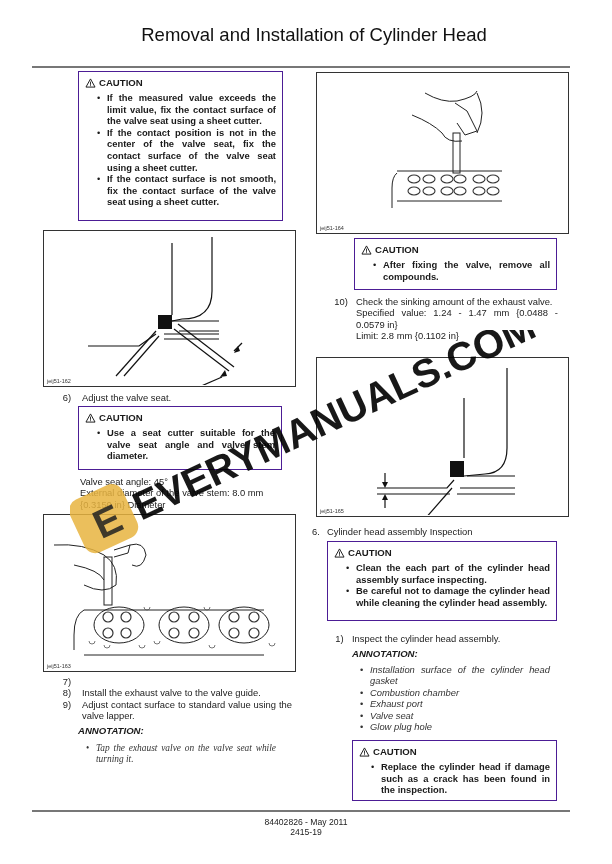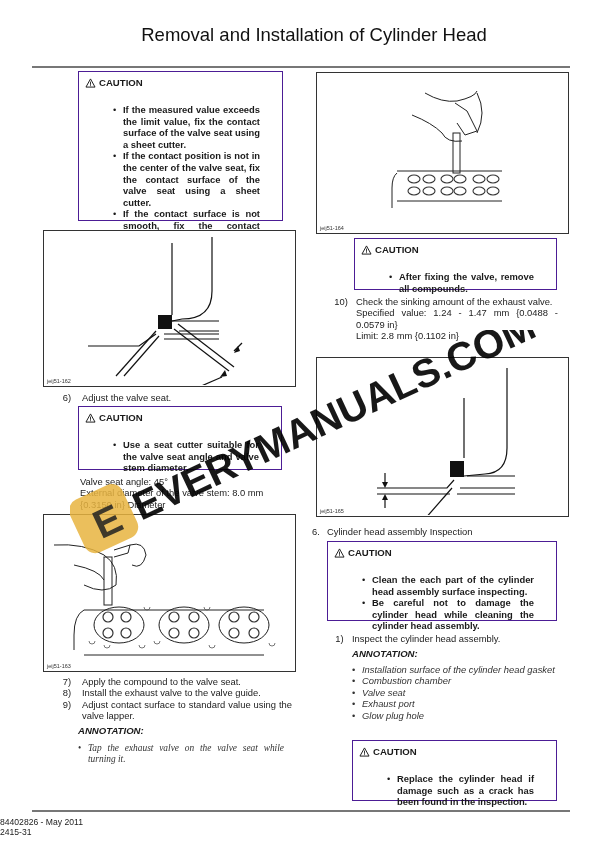--- a/index.html
+++ b/index.html
@@ -5,33 +5,33 @@
     html, body { margin: 0; padding: 0; background: #ffffff; }
     body { width: 612px; height: 864px; position: relative; overflow: hidden;
            font-family: "Liberation Sans", sans-serif; color: #1a1a1a; }
     .abs { position: absolute; }
     .title { left: 8px; width: 612px; top: 24px; text-align: center; font-size: 18.5px; color: #111; }
     .rule { height: 2px; background: #777; }
     .box { border: 1px solid #4c1d95; background: #fff; box-sizing: border-box; }
     .fig { border: 1.5px solid #333; background: #fff; box-sizing: border-box; }
     .caution-head { font-weight: bold; font-size: 9.6px; margin: 5px 0 4px 6px; display: flex; align-items: center; gap: 3px; }
     .caution-head svg { width: 11px; height: 10px; }
-    ul.cb { margin: 16px; padding: 0 6px 0 18px; list-style: none; }
+    ul.cb { margin: 0; padding: 0 6px 0 18px; list-style: none; }
     ul.cb li { font-weight: bold; font-size: 9.4px; line-height: 11.6px; text-align: justify; position: relative; padding-left: 10px; }
     ul.cb li::before { content: "•"; position: absolute; left: 0; top: 0; font-weight: normal; }
     .figlabel { position: absolute; left: 3px; bottom: 2px; font-size: 5.5px; color: #333; }
     .txt { font-size: 9.4px; line-height: 11.4px; color: #222; }
     .step { display: flex; }
     .step .num { width: 30px; flex: none; text-align: center; }
     .step .body { flex: 1; text-align: justify; }
     .anno-head { font-weight: bold; font-style: italic; font-size: 9.6px; }
-    ul.anno { margin: 0; padding: 0; list-style: none; }
+    ul.anno { margin: 8px; padding: 0; list-style: none; }
     ul.anno li { font-style: italic; font-size: 9.4px; line-height: 11.4px; position: relative; padding-left: 10px; text-align: justify; color: #333; }
     ul.anno li::before { content: "•"; position: absolute; left: 0; font-style: normal; }
-    .footer { left: 0; width: 612px; font-size: 8.6px; line-height: 10px; color: #222; }
+    .footer { left: 0; width: 612px; text-align: center; font-size: 8.6px; line-height: 10px; color: #222; }
     .wm { left: 70px; top: 330px; width: 520px; height: 240px; pointer-events: none; }
   </style>
 </head>
 <body>
 
 <div class="abs title">Removal and Installation of Cylinder Head</div>
 <div class="abs rule" style="left:32px; top:66px; width:538px;"></div>
 
 <div class="abs box" style="left:78px; top:71px; width:205px; height:150px;">
   <div class="caution-head">
@@ -137,21 +137,20 @@
       <path d="M100 92 a3 3 0 1 0 6 0"></path>
         <path d="M160 92 a3 3 0 1 0 6 0"></path>
     </g>
   </svg>
   <div class="figlabel">jeij51-163</div>
 </div>
 
 <div class="abs txt" style="left:52px; top:676px; width:240px;">
   <div class="step">
     <span class="num">7)</span>
-    <span class="body">Apply the compound to the valve seat.</span>
   </div>
   <div class="step">
     <span class="num">8)</span>
     <span class="body">Install the exhaust valve to the valve guide.</span>
   </div>
   <div class="step">
     <span class="num">9)</span>
     <span class="body">Adjust contact surface to standard value using the valve lapper.</span>
   </div>
 </div>
@@ -260,22 +259,22 @@
 <div class="abs txt step" style="left:327px; top:633px; width:232px;">
   <span class="num" style="width:25px;">1)</span>
   <span class="body">Inspect the cylinder head assembly.</span>
 </div>
 
 <div class="abs" style="left:352px; top:648px; width:206px;">
   <div class="anno-head">ANNOTATION:</div>
   <ul class="anno" style="margin-top:5px;">
     <li>Installation surface of the cylinder head gasket</li>
     <li>Combustion chamber</li>
+    <li>Exhaust port</li>
     <li>Valve seat</li>
-    <li>Exhaust port</li>
     <li>Glow plug hole</li>
   </ul>
 </div>
 
 <div class="abs box" style="left:352px; top:740px; width:205px; height:61px;">
   <div class="caution-head">
     <svg viewBox="0 0 12 11">
         <path d="M6 1 L11 10 L1 10 Z" fill="none" stroke="#222" stroke-width="1.1"></path>
         <rect x="5.5" y="4" width="1" height="3.5" fill="#222"></rect>
         <rect x="5.5" y="8" width="1" height="1" fill="#222"></rect>
@@ -293,14 +292,14 @@
       <rect x="-30" y="-42" width="58" height="58" rx="12" fill="#e8b440" opacity="0.85"></rect>
       <text x="-12" y="5" font-family="Liberation Sans, sans-serif" font-weight="bold" font-size="40" fill="#222" opacity="0.85">E</text>
       <text x="32" y="5" font-family="Liberation Sans, sans-serif" font-weight="bold" font-size="40" fill="#000" opacity="0.9">EVERYMANUALS.COM</text>
     </g>
   </svg>
 </div>
 
 <div class="abs rule" style="left:32px; top:810px; width:538px;"></div>
 <div class="abs footer" style="top:817px;">
   <div>84402826 - May 2011</div>
-  <div>2415-31</div>
+  <div>2415-19</div>
 </div>
 
 </body></html>

